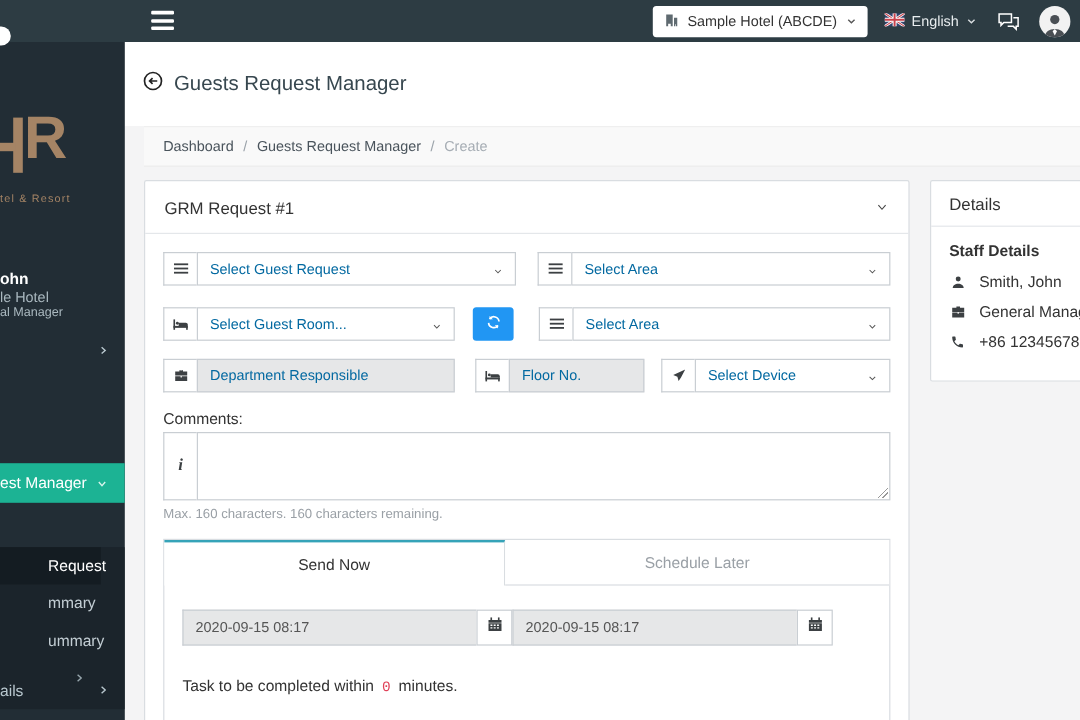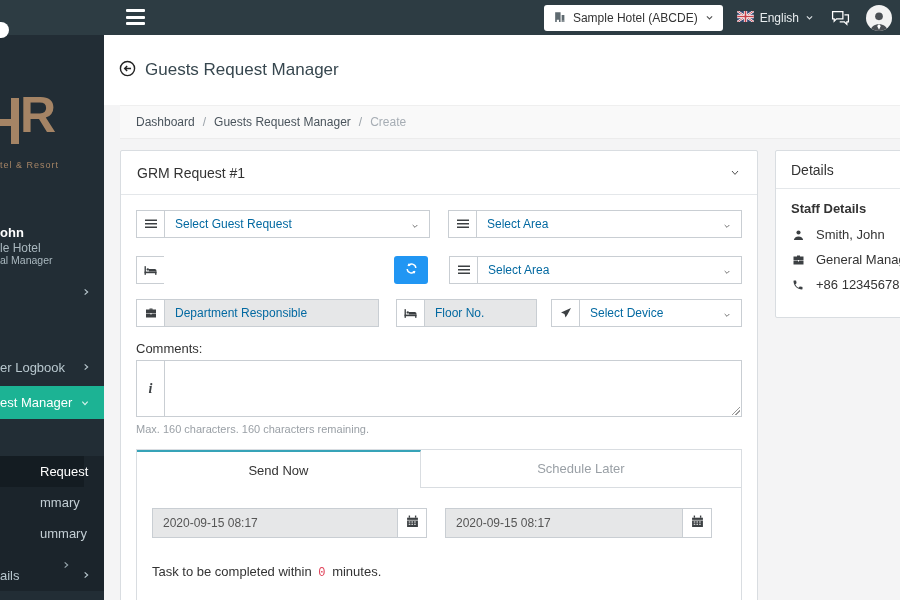--- a/index.html
+++ b/index.html
@@ -70,21 +70,21 @@
   .resize-grip { position:absolute; right:1px; bottom:1px; width:9px; height:9px;
      background:linear-gradient(135deg, transparent 50%, #999 50%, #999 57%, transparent 57%, transparent 71%, #999 71%, #999 78%, transparent 78%); cursor:nwse-resize; }
   .help-text { font-size:11px; color:#9aa0a6; margin-top:6px; }
 
   .tabs-box { border:1px solid #d9dde1; margin-top:14px; background:#fff; }
   .tabs { display:flex; height:38px; }
   .tab { display:flex; align-items:center; justify-content:center; font-size:13px; cursor:pointer; background:#fff; }
   .tab.active { flex:0 0 47%; border-top:2px solid #36a3b8; border-right:1px solid #d9dde1; color:#333; }
   .tab.inactive { flex:1; border-bottom:1px solid #d9dde1; color:#9aa0a6; }
   .tab-content { padding:20px 15px 22px 15px; }
-  .dt-row { display:flex; gap:18px; }
+  .dt-row { display:flex; }
   .dtgroup { display:flex; height:30px; }
   .dtgroup.g1 { width:275px; } .dtgroup.g2 { width:267px; }
   .dt-input { flex:1; border:1px solid #c9ced3; border-right:none; background:#e6e7e8; display:flex; align-items:center; padding:0 10px; font-size:12px; color:#555; }
   .dt-btn { width:30px; border:1px solid #c9ced3; background:#fff; display:flex; align-items:center; justify-content:center; cursor:pointer; }
   .task-line { margin-top:26px; font-size:13px; color:#333; }
   .task-line code { color:#e04158; font-family:"Liberation Mono", monospace; font-size:12px; padding:0 3px; }
 
   
   .details-card { position:absolute; left:671px; top:115px; width:200px; height:168px; }
   .details-head { height:38px; border-bottom:1px solid #e4e7ea; display:flex; align-items:center; padding:0 15px; font-size:14px; color:#333; }
@@ -161,28 +161,20 @@
   <div class="prof-l3">al Manager</div>
 
   <div class="side-item" style="top:242px;">
     <span class="lbl"></span>
     <span class="chev">
       <svg width="8" height="10" viewBox="0 0 24 24" fill="none" stroke="#b8c7ce" stroke-width="3.5">
           <polyline points="8 4 17 12 8 20"></polyline>
         </svg>
     </span>
   </div>
-  <div class="side-item" style="top:317px;">
-    <span class="lbl">er Logbook</span>
-    <span class="chev">
-      <svg width="8" height="10" viewBox="0 0 24 24" fill="none" stroke="#b8c7ce" stroke-width="3.5">
-          <polyline points="8 4 17 12 8 20"></polyline>
-        </svg>
-    </span>
-  </div>
   <div class="side-item active-teal" style="top:351px;">
     <span class="lbl">est Manager</span>
     <span class="chev">
       <svg width="10" height="8" viewBox="0 0 24 24" fill="none" stroke="#d7f3ec" stroke-width="3.5">
           <polyline points="4 8 12 17 20 8"></polyline>
         </svg>
     </span>
   </div>
 
   <div class="submenu">
@@ -286,20 +278,28 @@
         <div class="igroup" style="width:243px;">
           <span class="iaddon">
             <svg width="13" height="11" viewBox="0 0 24 20" fill="#3c4043">
                 <rect x="1" y="2" width="2.5" height="16"></rect>
                 <circle cx="7" cy="8" r="2.2"></circle>
                 <path d="M10 7h11a3 3 0 013 3v2H10z" transform="translate(-1,0)"></path>
                 <rect x="1" y="12" width="22" height="3"></rect>
                 <rect x="20.5" y="12" width="2.5" height="6"></rect>
               </svg>
           </span>
+          <div class="ifield select">
+            <span>Select Guest Room...</span>
+            <span class="sel-chev">
+              <svg width="10" height="8" viewBox="0 0 24 24" fill="none" stroke="#555" stroke-width="2.5">
+                  <polyline points="5 9 12 16 19 9"></polyline>
+                </svg>
+            </span>
+          </div>
         </div>
         <button class="refresh-btn" style="margin-left:15px;">
           <span>
             <svg width="13" height="13" viewBox="0 0 24 24" fill="none" stroke="#fff" stroke-width="2.6">
                 <path d="M20 11a8 8 0 00-14.5-4"></path>
                 <path d="M4 13a8 8 0 0014.5 4"></path>
                 <polyline points="5.5 2.5 5.5 7.5 10.5 7.5" fill="#fff" stroke-width="0.1"></polyline>
                 <polyline points="18.5 21.5 18.5 16.5 13.5 16.5" fill="#fff" stroke-width="0.1"></polyline>
               </svg>
           </span>

